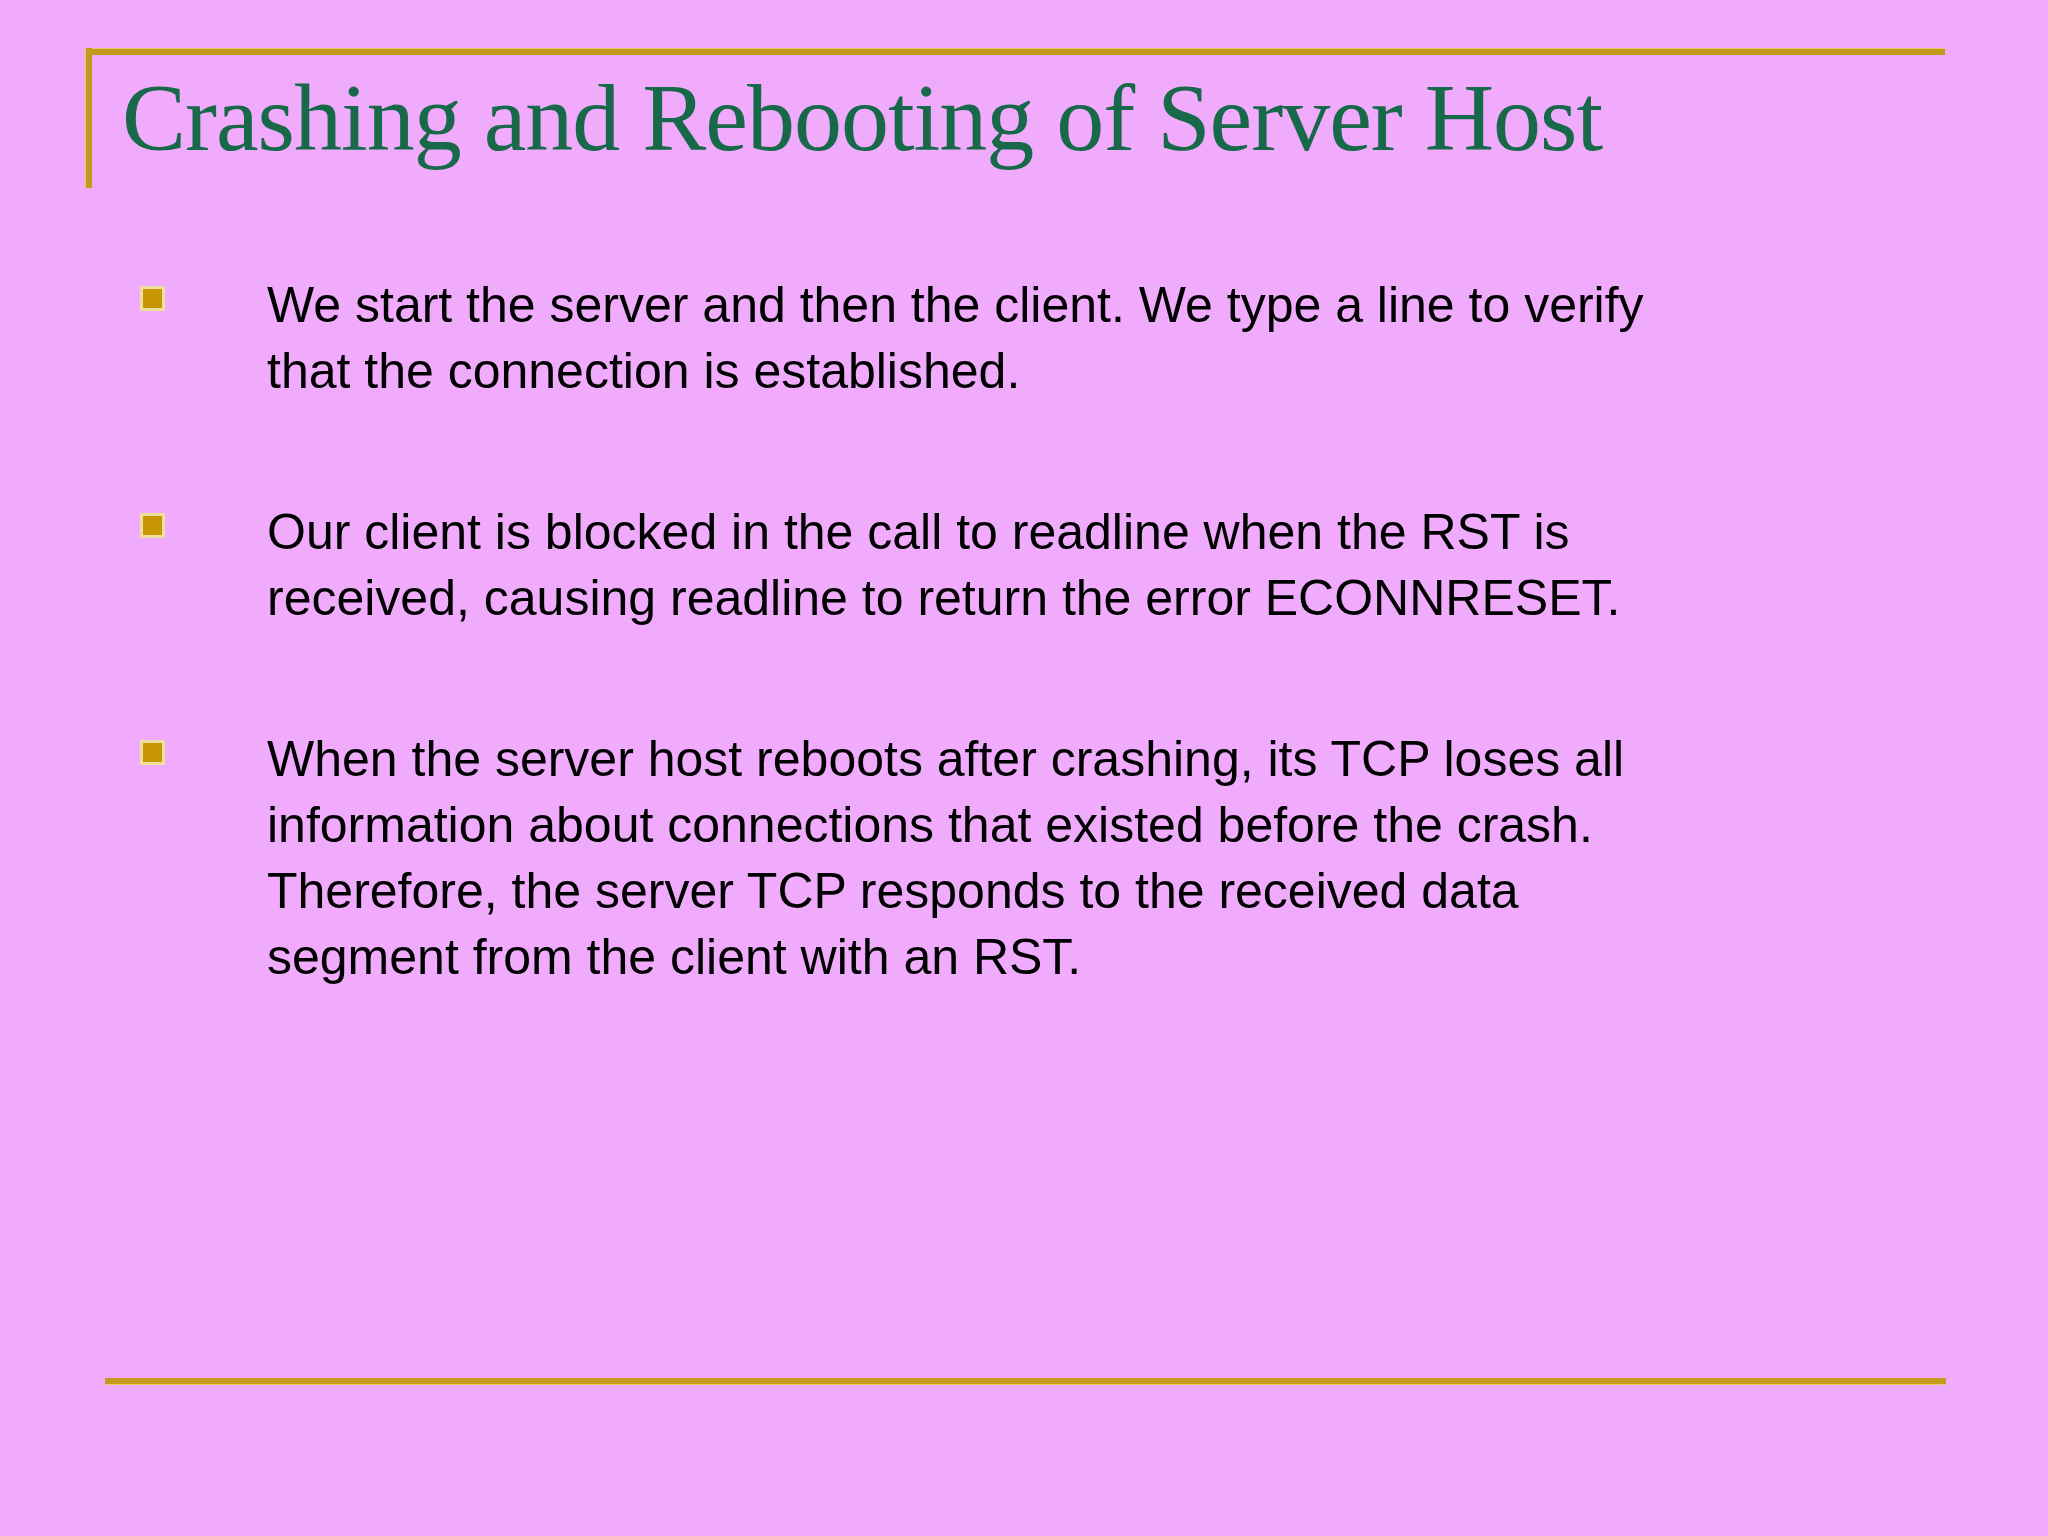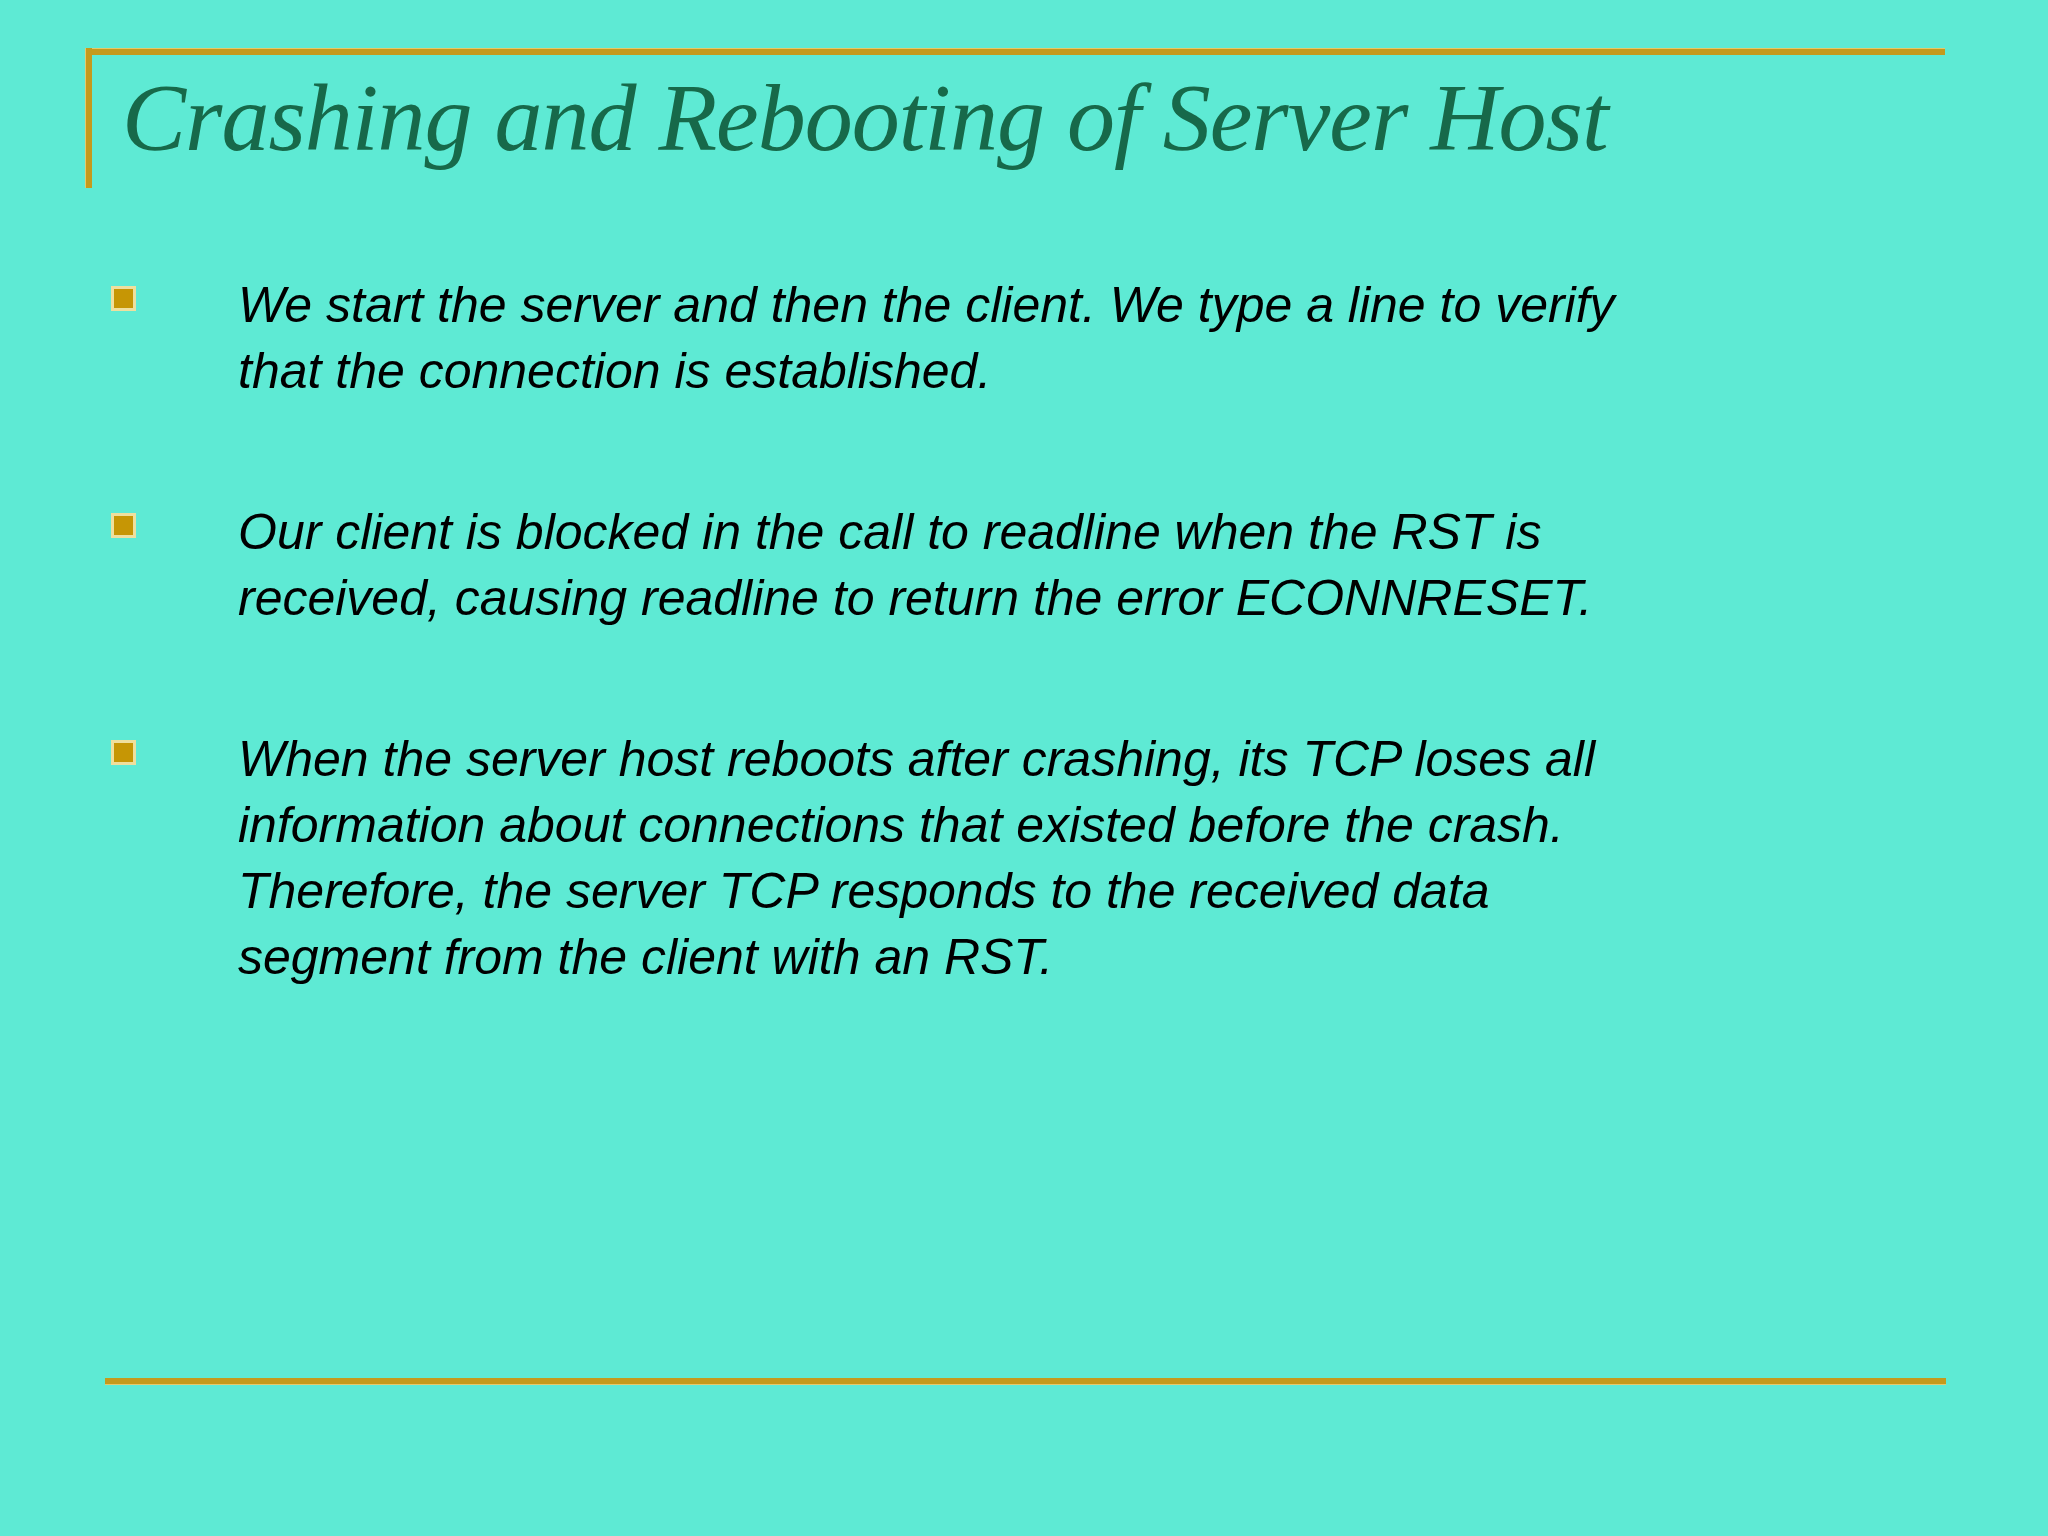--- a/index.html
+++ b/index.html
@@ -4,24 +4,23 @@
 <style>
   html, body {
     margin: 0;
     padding: 0;
     background: #ffffff;
   }
   .slide {
     position: relative;
     width: 2048px;
     height: 1536px;
-    background: #5eead4;
+    background: #f0abfc;
     overflow: hidden;
     font-family: "Liberation Sans", sans-serif;
-    font-style: italic;
   }
   
   .top-rule {
     position: absolute;
     left: 85px;
     top: 48px;
     width: 1860px;
     height: 6px;
     background: #C49A1C;
     border-top: 1px solid #E6C96A;
@@ -43,21 +42,21 @@
     margin: 0;
     font-family: "Liberation Serif", "DejaVu Serif", serif;
     font-weight: 400;
     font-size: 96px;
     line-height: 1.25;
     color: #17694A;
     letter-spacing: -1px;
   }
   .bullets {
     position: absolute;
-    left: 111px;
+    left: 140px;
     top: 272px;
     width: 1800px;
     margin: 0;
     padding: 0;
     list-style: none;
   }
   .bullets li {
     position: relative;
     padding-left: 127px;
     margin: 0 0 95px 0;

